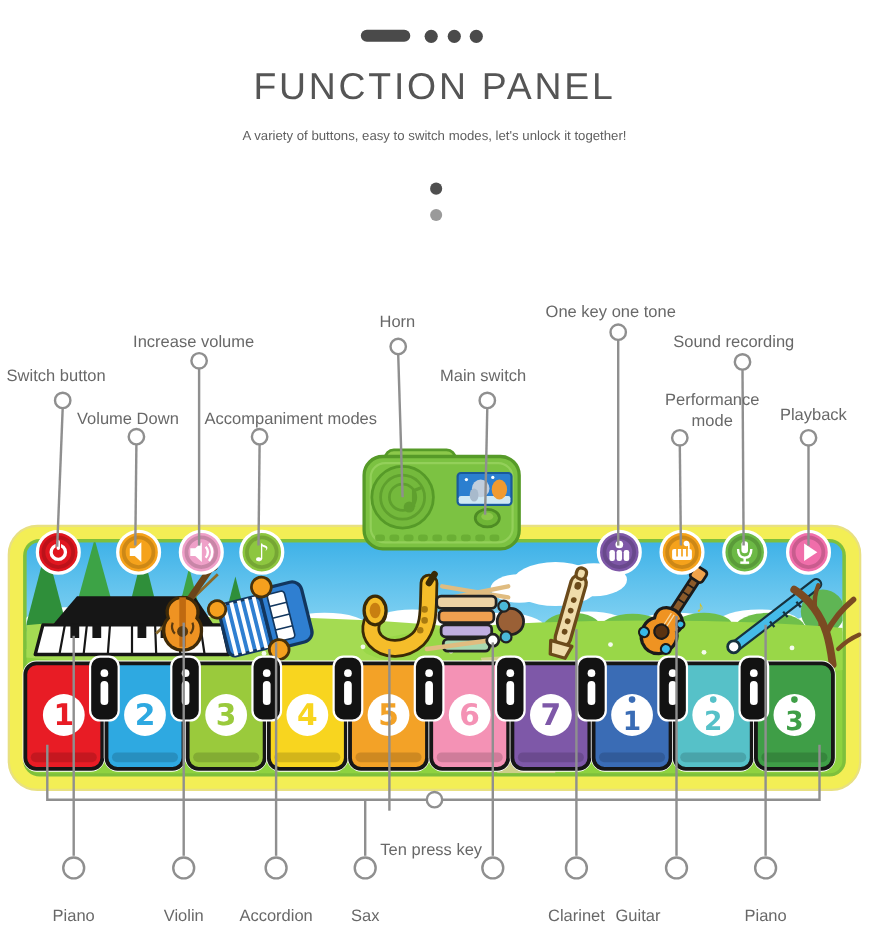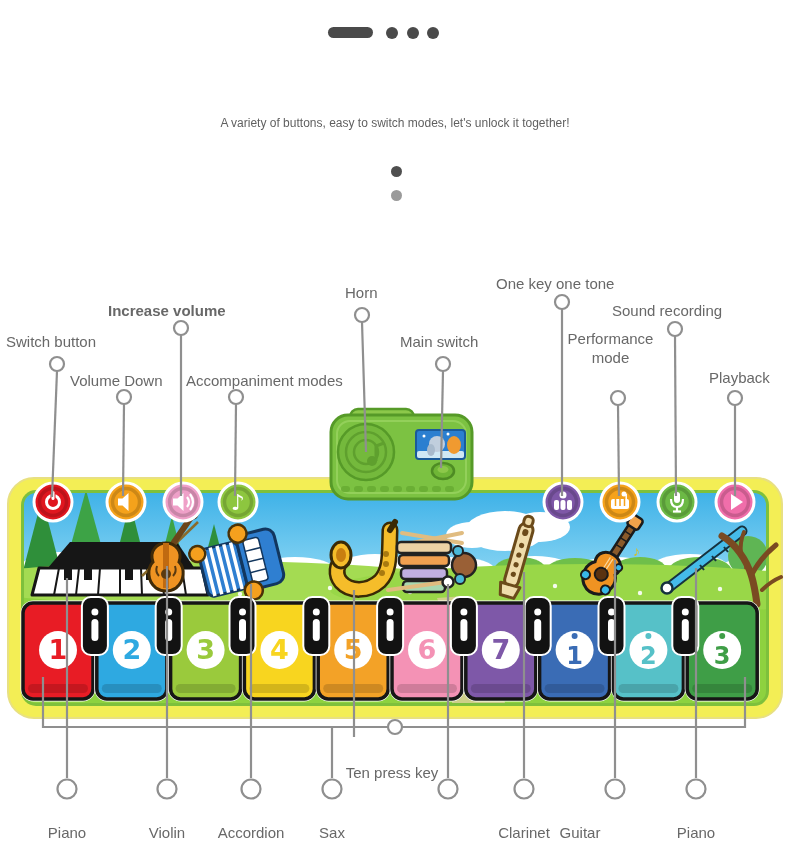--- a/index.html
+++ b/index.html
@@ -20,20 +20,21 @@
 </head>
 <body>
 
 <div class="page">
 
   <div class="deco-dash"></div>
   <div class="deco-dot" style="left:386px;"></div>
   <div class="deco-dot" style="left:407px;"></div>
   <div class="deco-dot" style="left:427px;"></div>
 
+  <div class="title">FUNCTION PANEL</div>
   <div class="subtitle">A variety of buttons, easy to switch modes, let's unlock it together!</div>
 
   <div class="vdot" style="top:166px;background:#4f4f4f;"></div>
   <div class="vdot" style="top:190px;background:#9a9a9a;"></div>
 
   <svg id="art" width="790" height="851" viewBox="0 0 790 851">
     <defs>
       <linearGradient id="skyGrad" x1="0" y1="0" x2="0" y2="1">
         <stop offset="0" stop-color="#3fb2e8"></stop>
           <stop offset="1" stop-color="#8fd8f4"></stop>
@@ -456,27 +457,27 @@
         <line x1="615" y1="560" x2="615" y2="778" stroke="#8f8f8f" stroke-width="2.2"></line>
         <circle cx="615" cy="789" r="9.5" fill="#fff" stroke="#8f8f8f" stroke-width="2.2"></circle>
         <line x1="696" y1="568" x2="696" y2="778" stroke="#8f8f8f" stroke-width="2.2"></line>
         <circle cx="696" cy="789" r="9.5" fill="#fff" stroke="#8f8f8f" stroke-width="2.2"></circle>
       </g>
   </svg>
 
   <div id="labels">
       <div class="callout-label" style="left: 6px; top: 332px;">Switch button</div>
       <div class="callout-label" style="left: 70px; top: 371px;">Volume Down</div>
-      <div class="callout-label" style="left: 108px; top: 301px; font-weight: bold;">Increase volume</div>
+      <div class="callout-label" style="left: 121px; top: 301px;">Increase volume</div>
       <div class="callout-label" style="left: 186px; top: 371px;">Accompaniment modes</div>
       <div class="callout-label" style="left: 345px; top: 283px;">Horn</div>
       <div class="callout-label" style="left: 400px; top: 332px;">Main switch</div>
       <div class="callout-label" style="left: 496px; top: 274px;">One key one tone</div>
       <div class="callout-label" style="left: 612px; top: 301px;">Sound recording</div>
-      <div class="callout-label wrap" style="left: 563px; top: 329px; width: 95px;">Performance mode</div>
+      <div class="callout-label wrap" style="left: 563px; top: 354px; width: 95px; padding-left: 37px;">Performance mode</div>
       <div class="callout-label" style="left: 709px; top: 368px;">Playback</div>
       <div class="bottom-label" style="left: 392px; top: 744px;">Ten press key</div>
       <div class="bottom-label" style="left: 67px; top: 804px;">Piano</div>
       <div class="bottom-label" style="left: 167px; top: 804px;">Violin</div>
       <div class="bottom-label" style="left: 251px; top: 804px;">Accordion</div>
       <div class="bottom-label" style="left: 332px; top: 804px;">Sax</div>
       <div class="bottom-label" style="left: 448px; top: 840px;">Xylophone</div>
       <div class="bottom-label" style="left: 524px; top: 804px;">Clarinet</div>
       <div class="bottom-label" style="left: 580px; top: 804px;">Guitar</div>
       <div class="bottom-label" style="left: 696px; top: 804px;">Piano</div>

